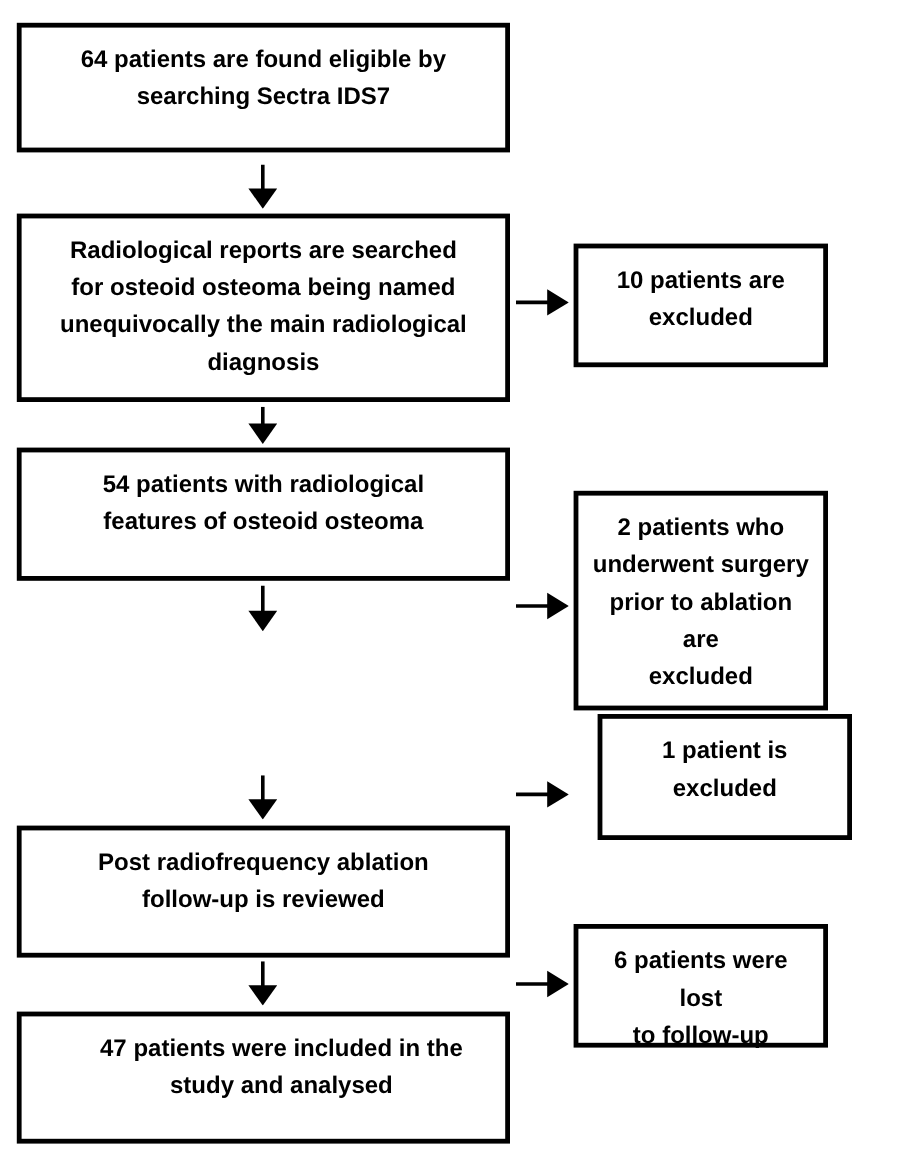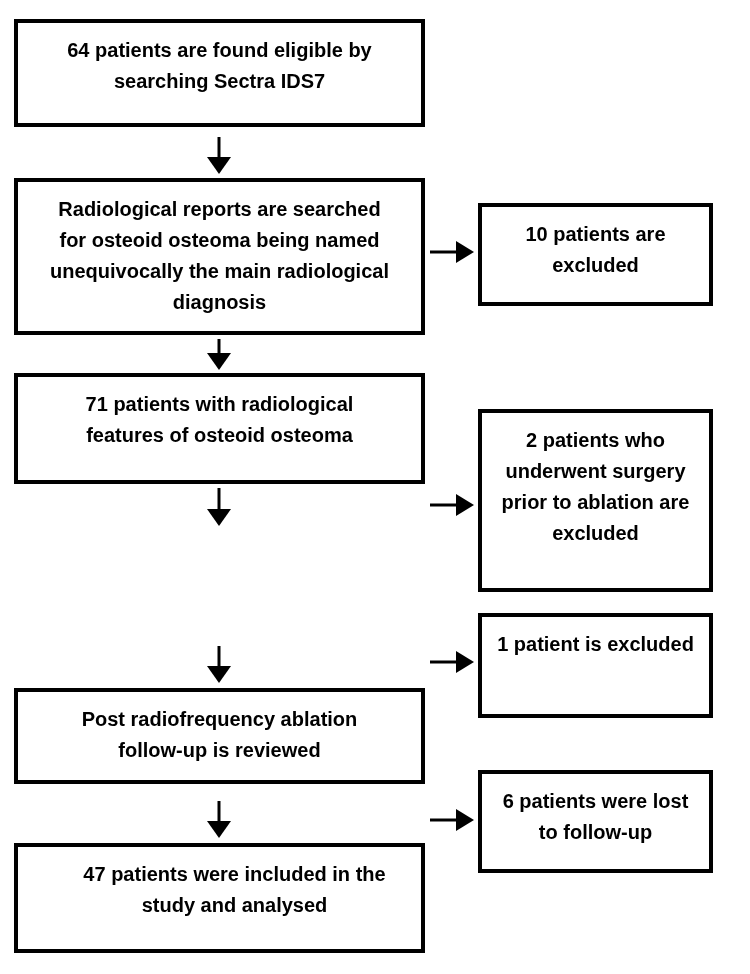--- a/index.html
+++ b/index.html
@@ -22,32 +22,32 @@
     background: #ffffff;
     color: #000000;
     font-weight: bold;
     font-size: 20px;
     line-height: 31px;
     text-align: center;
     white-space: pre-line;
     padding: 12px 10px 0 10px;
   }
   .main { left: 14px;  width: 411px; }
-  .side { left: 478px; width: 235px; }
+  .side { left: 478px; width: 212px; }
 
   #b1 { top: 19px;  height: 108px; }
   #b2 { top: 178px; height: 157px; }
   #b3 { top: 373px; height: 111px; }
   #b4 { top: 531px; height: 111px; }
-  #b5 { top: 688px; height: 96px; }
+  #b5 { top: 688px; height: 110px; }
   #b6 { top: 843px; height: 110px; padding-left: 40px; }
 
   #s1 { top: 203px; height: 103px; }
   #s2 { top: 409px; height: 183px; }
-  #s3 { top: 613px; height: 105px; }
+  #s3 { top: 595px; height: 105px; margin-left: 20px; }
   #s4 { top: 770px; height: 103px; }
 
   .arrow { position: absolute; display: block; }
   .arrow line    { stroke: #000000; stroke-width: 3; }
   .arrow polygon { fill: #000000; }
 
   #d1 { left: 206px; top: 137px; }
   #d2 { left: 206px; top: 339px; }
   #d3 { left: 206px; top: 488px; }
   #d4 { left: 206px; top: 646px; }
@@ -62,21 +62,21 @@
 <body>
 
 <div id="canvas">
 
   <div class="box main" id="b1">64 patients are found eligible by
 searching Sectra IDS7</div>
   <div class="box main" id="b2">Radiological reports are searched
 for osteoid osteoma being named
 unequivocally the main radiological
 diagnosis</div>
-  <div class="box main" id="b3">71 patients with radiological
+  <div class="box main" id="b3">54 patients with radiological
 features of osteoid osteoma</div>
   <div class="box main" id="b5">Post radiofrequency ablation
 follow-up is reviewed</div>
   <div class="box main" id="b6">47 patients were included in the
 study and analysed</div>
 
   <div class="box side" id="s1">10 patients are
 excluded</div>
   <div class="box side" id="s2">2 patients who
 underwent surgery

